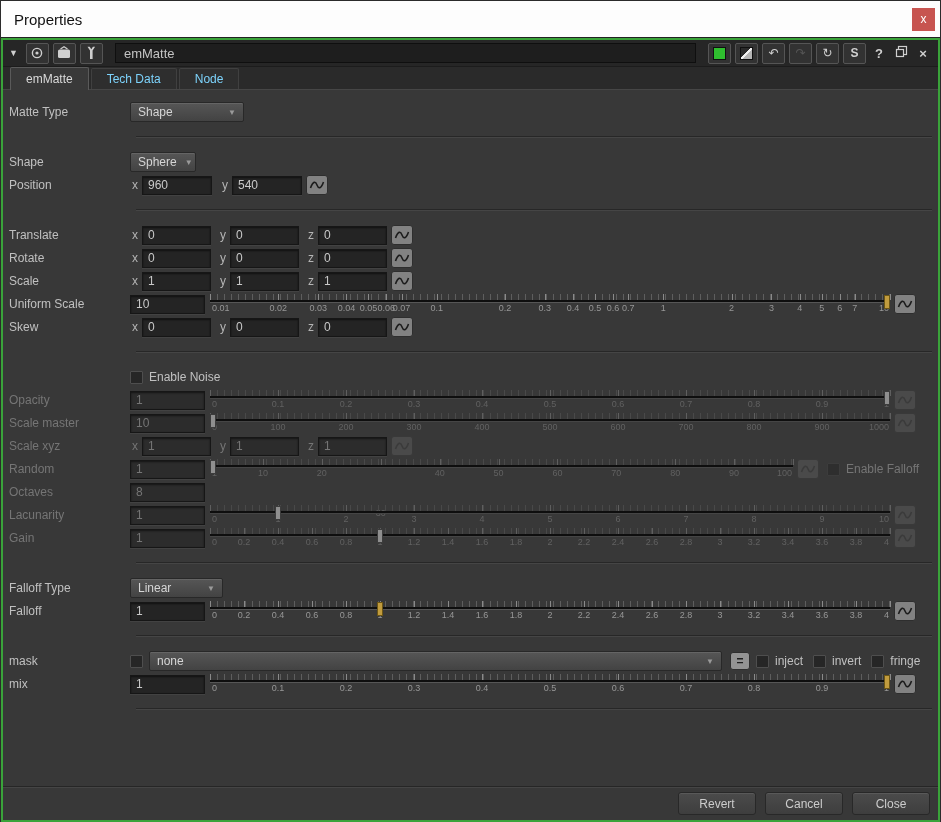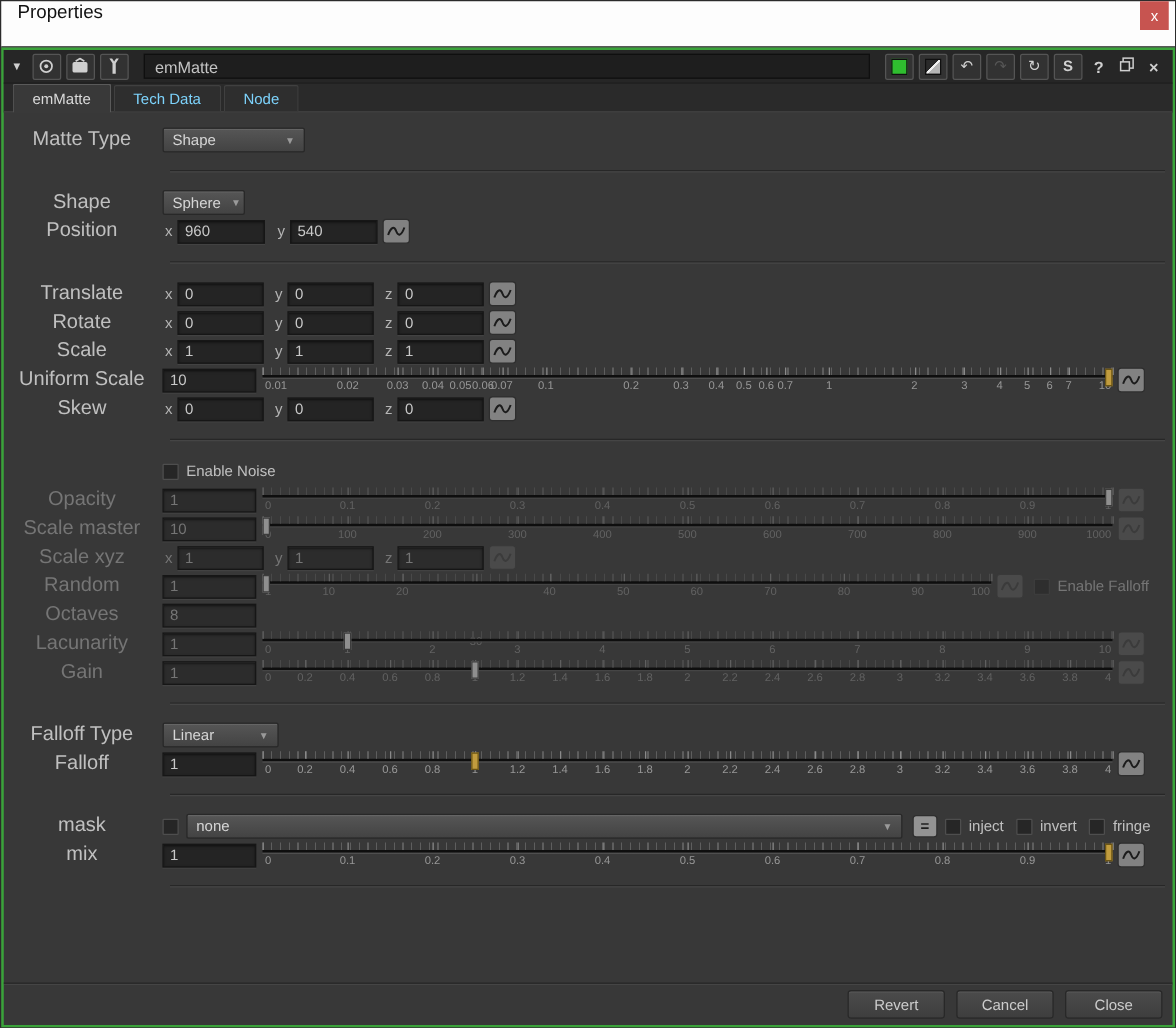--- a/index.html
+++ b/index.html
@@ -1,21 +1,21 @@
 <!DOCTYPE html>
 <html><head>
 <meta charset="utf-8">
 <style>
   * { margin:0; padding:0; box-sizing:border-box; }
   html,body { width:941px; height:822px; overflow:hidden; background:#383838;
     font-family:"Liberation Sans", sans-serif; }
   .window { width:941px; height:822px; border:1px solid #2b2b2b; background:#383838; }
 
   
-  .titlebar { height:37px; background:#fdfdfd; display:flex; align-items:flex-start;
+  .titlebar { height:37px; background:#fdfdfd; display:flex; align-items:center;
     padding:0 5px 0 13px; border-bottom:1px solid #222; }
   .titlebar .title { font-size:15px; color:#111; flex:1; }
   .close-red { width:23px; height:23px; background:#c75450; color:#fff; font-size:12px;
     display:flex; align-items:center; justify-content:center; cursor:default; }
 
   
   .panel { height:784px; border:2px solid #3aa33a; background:#383838; position:relative;
     display:flex; flex-direction:column; }
 
   
@@ -38,21 +38,21 @@
     padding-left:7px; border-bottom:1px solid #464646; }
   .tab { height:21px; padding:0 15px; display:flex; align-items:center; font-size:12px;
     color:#7dd3fc; background:#2e2e2e; border:1px solid #404040; border-bottom:none;
     border-radius:2px 2px 0 0; margin-right:2px; }
   .tab.active { background:#393939; color:#dadada; border-color:#5a5a5a;
     margin-bottom:-1px; height:23px; z-index:2; }
 
   
   .content { flex:1; padding-top:9px; position:relative; }
   .row { display:flex; align-items:center; height:20px; margin:3px 0; padding-left:6px; }
-  .lbl { width:121px; text-align:center; padding-right:8px; color:#c0c0c0; font-size:16px;
+  .lbl { width:121px; text-align:left; padding-right:8px; color:#c0c0c0; font-size:12px;
     white-space:nowrap; }
   .lbl.off, .axis.off, .cb-text.off { color:#757575; }
   .axis { color:#b5b5b5; font-size:12px; margin:0 4px 0 2px; }
   .hr { height:2px; border-top:1px solid #272727; border-bottom:1px solid #454545;
     margin:14px 6px 14px 133px; }
 
   
   input.field { height:19px; background:#242424; border:1px solid #161616;
     box-shadow:inset 0 1px 2px rgba(0,0,0,.55), 0 1px 0 rgba(255,255,255,.05);
     color:#c9c9c9; font-size:12px; padding:0 5px; font-family:"Liberation Sans", sans-serif; }

